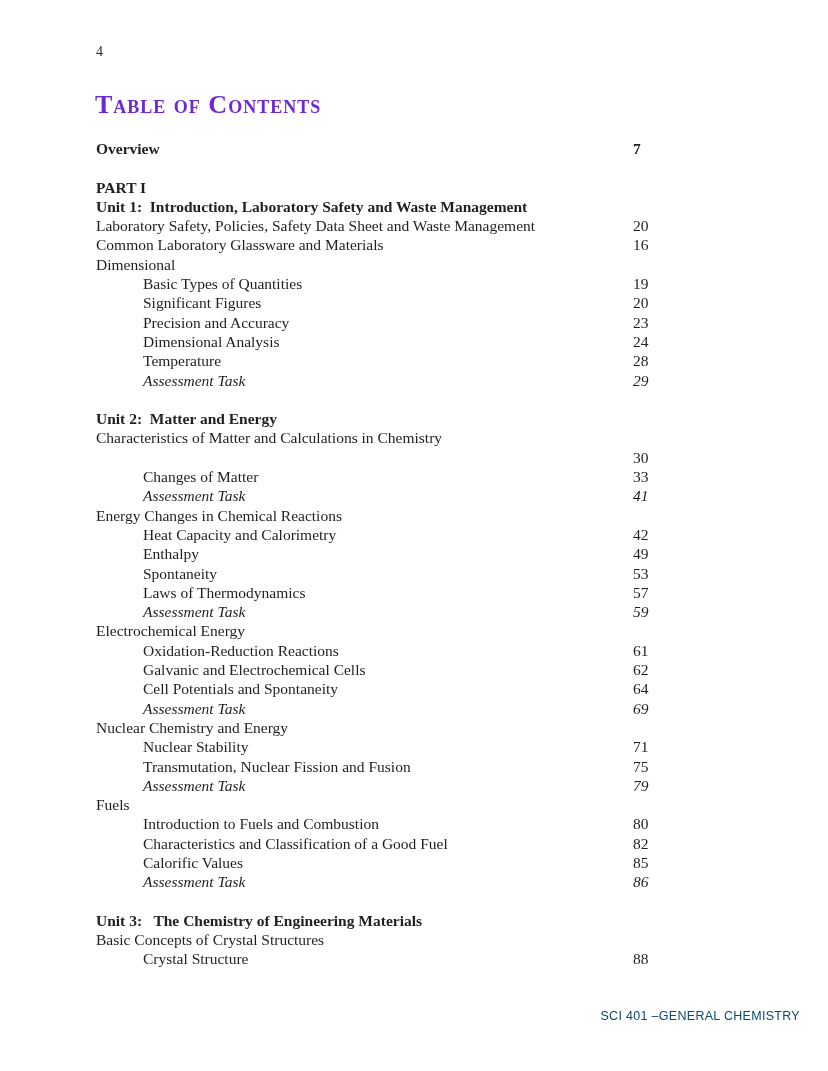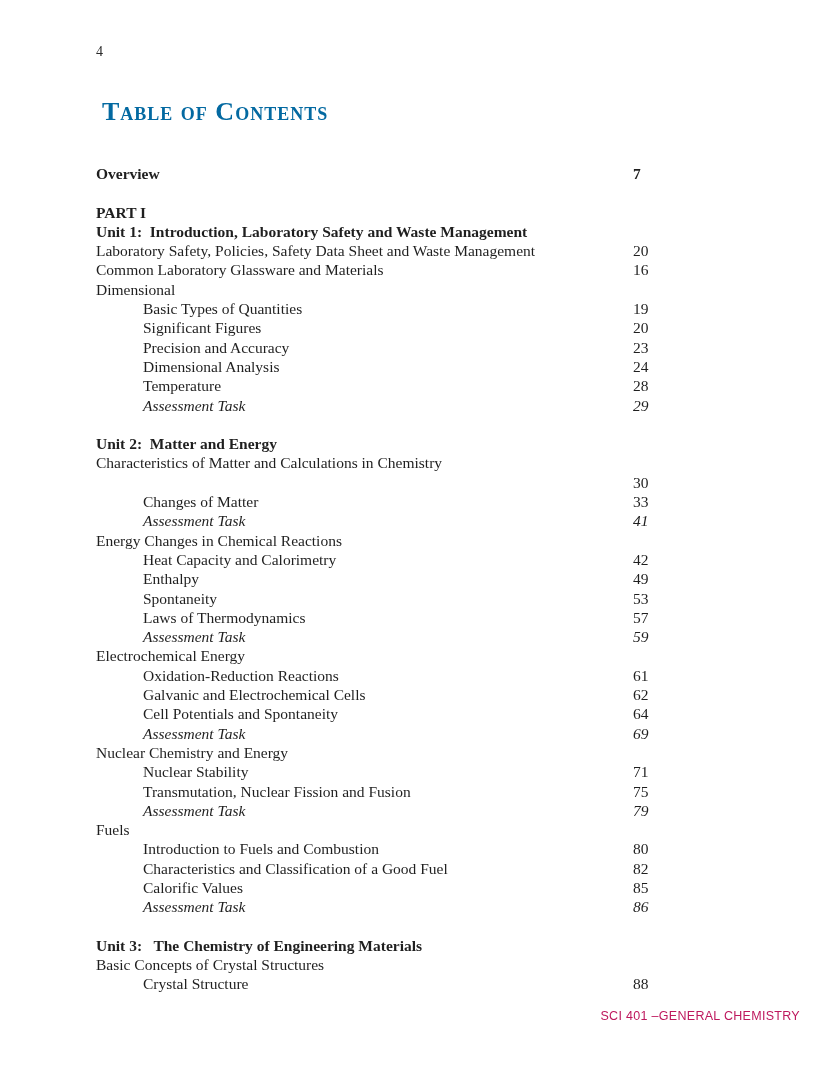--- a/index.html
+++ b/index.html
@@ -19,36 +19,35 @@
     position: absolute;
     left: 96px;
     top: 44px;
     font-size: 14px;
     color: #2a2a2a;
   }
   .title {
     position: absolute;
     left: 95px;
     top: 90px;
-    margin: 7px;
+    margin: 0;
     font-size: 26px;
     font-weight: bold;
     font-variant: small-caps;
     letter-spacing: 1px;
-    color: #0369a1;
+    color: #6d28d9;
     white-space: nowrap;
   }
   .toc {
     position: absolute;
     left: 96px;
     top: 139px;
     width: 620px;
     font-size: 15.5px;
     line-height: 19.3px;
-    margin-top: 25px;
   }
   .row {
     position: relative;
     white-space: pre-wrap;
     min-height: 19.3px;
   }
   .row.gap { margin-top: 19.3px; }
   .lab { display: inline-block; }
   .row.ind .lab { margin-left: 47px; }
   .num {
@@ -58,21 +57,21 @@
   }
   .b { font-weight: bold; }
   .it { font-style: italic; }
   .footer {
     position: absolute;
     right: 28px;
     top: 1009px;
     font-family: "Liberation Sans", sans-serif;
     font-size: 12.5px;
     letter-spacing: 0.3px;
-    color: #be185d;
+    color: #0c4a6e;
     white-space: nowrap;
   }
 </style>
 </head>
 <body>
 
 <div class="page">
   <div class="pagenum">4</div>
   <h1 class="title">Table of Contents</h1>
   <div class="toc" id="toc">

